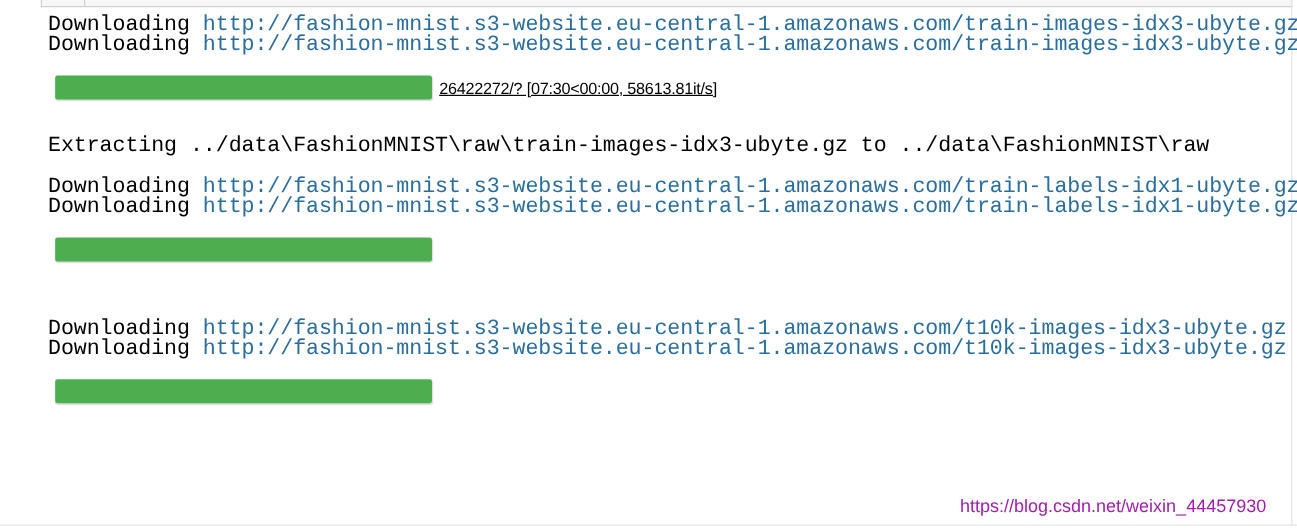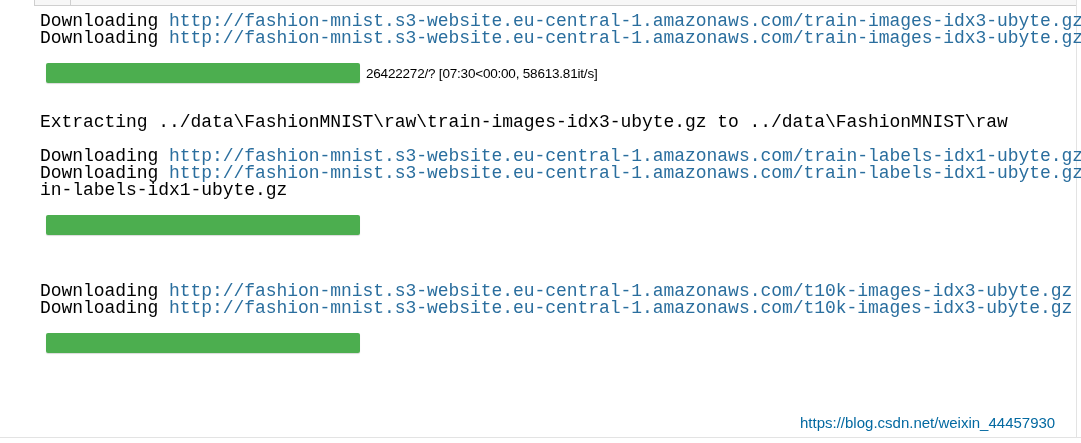--- a/index.html
+++ b/index.html
@@ -12,33 +12,33 @@
     .right-border { position: absolute; left: 1076px; top: 0; width: 1px; height: 438px; background: #e3e3e3; }
     .bottom-border { position: absolute; left: 0; top: 437px; width: 1081px; height: 1px; background: #e3e3e3; }
     .output { position: absolute; left: 40px; top: 13px; width: 1040px; }
     .line {
       font-family: "Liberation Mono", "DejaVu Sans Mono", monospace;
       font-size: 18px; line-height: 17px; height: 17px; color: #000;
       white-space: pre; letter-spacing: -0.05px;
     }
     .url { color: #2a6e9e; }
     .blank { height: 17px; }
-    .progress-row { display: flex; align-items: center; height: 22px; margin: 0; }
+    .progress-row { display: flex; align-items: center; height: 22px; margin: 0; text-decoration: underline; }
     .bar {
       margin-left: 6px; width: 314px; height: 20px; background: #4cae4f;
       border-radius: 2px; box-shadow: 0 1px 1px rgba(0,0,0,0.15);
     }
     .ptext {
       font-family: "Liberation Sans", "DejaVu Sans", sans-serif;
       font-size: 13.5px; color: #000; margin-left: 6px; letter-spacing: -0.2px;
     }
     .watermark {
       position: absolute; left: 800px; top: 414px;
       font-family: "Liberation Sans", "DejaVu Sans", sans-serif;
-      font-size: 15px; color: #0369a1;
+      font-size: 15px; color: #a21caf;
     }
   </style>
 </head>
 <body>
 
 <div class="top-strip">
     <div class="divider"></div>
   </div>
 <div class="right-border"></div>
 <div class="bottom-border"></div>
@@ -51,21 +51,20 @@
   <div class="progress-row">
     <div class="bar"></div>
     <span class="ptext">26422272/? [07:30&lt;00:00, 58613.81it/s]</span>
   </div>
   <div style="height:30px"></div>
   <div class="line">Extracting ../data\FashionMNIST\raw\train-images-idx3-ubyte.gz to ../data\FashionMNIST\raw</div>
   <div class="blank"></div>
 
   <div class="line"><span>Downloading </span><span class="url">http://fashion-mnist.s3-website.eu-central-1.amazonaws.com/train-labels-idx1-ubyte.gz</span></div>
   <div class="line"><span>Downloading </span><span class="url">http://fashion-mnist.s3-website.eu-central-1.amazonaws.com/train-labels-idx1-ubyte.gz</span><span> to ../data\FashionMNIST\raw\tra</span></div>
-  <div class="line">in-labels-idx1-ubyte.gz</div>
   <div style="height:15px"></div>
   <div class="progress-row">
     <div class="bar"></div>
   </div>
   <div style="height:30px"></div>
   <div class="blank"></div>
 
   <div class="line"><span>Downloading </span><span class="url">http://fashion-mnist.s3-website.eu-central-1.amazonaws.com/t10k-images-idx3-ubyte.gz</span></div>
   <div class="line"><span>Downloading </span><span class="url">http://fashion-mnist.s3-website.eu-central-1.amazonaws.com/t10k-images-idx3-ubyte.gz</span><span> to ../data\FashionMNIST\raw\t10k</span></div>
   <div style="height:15px"></div>

